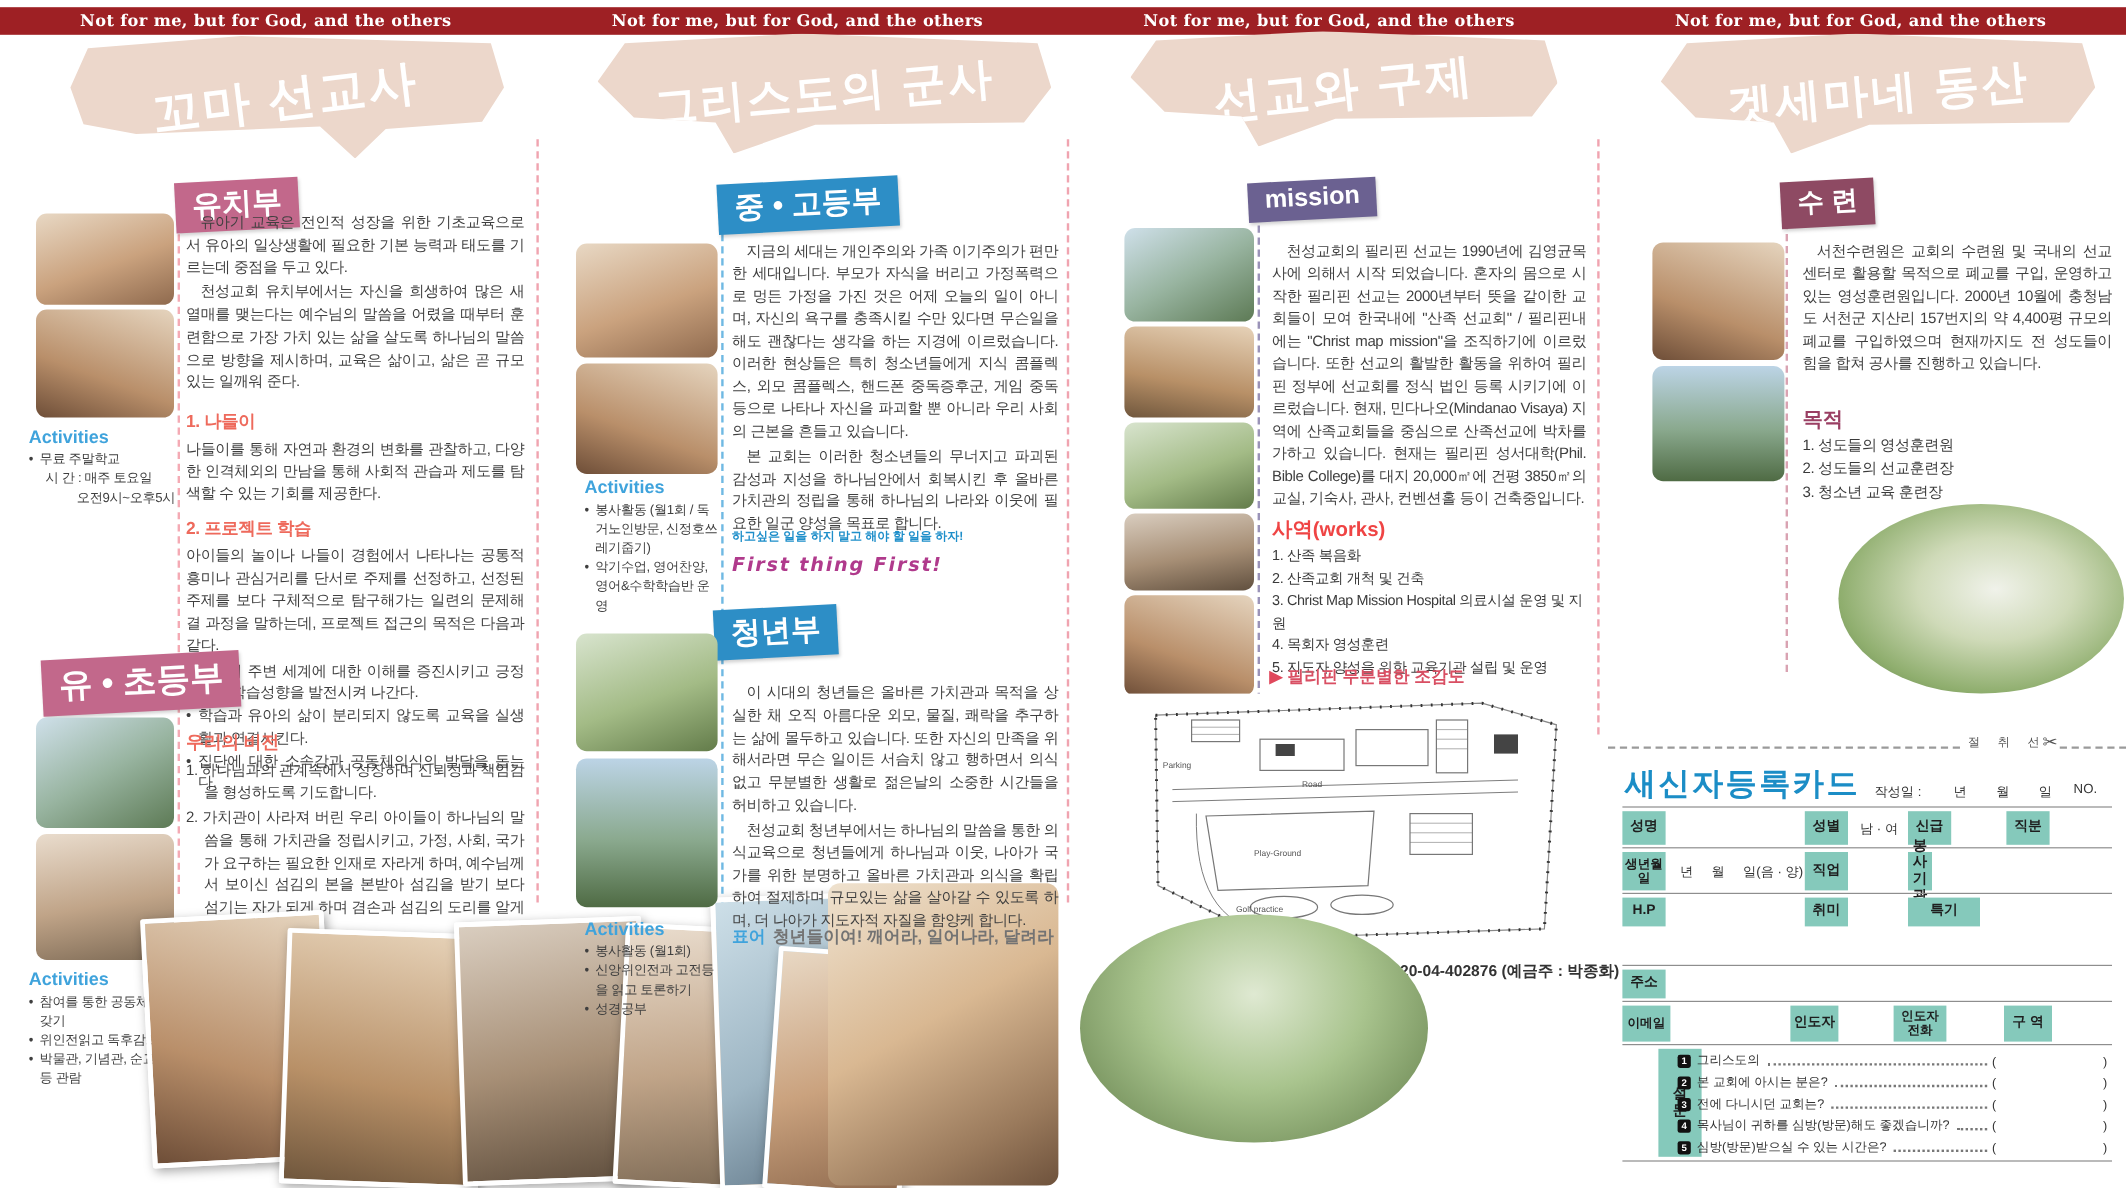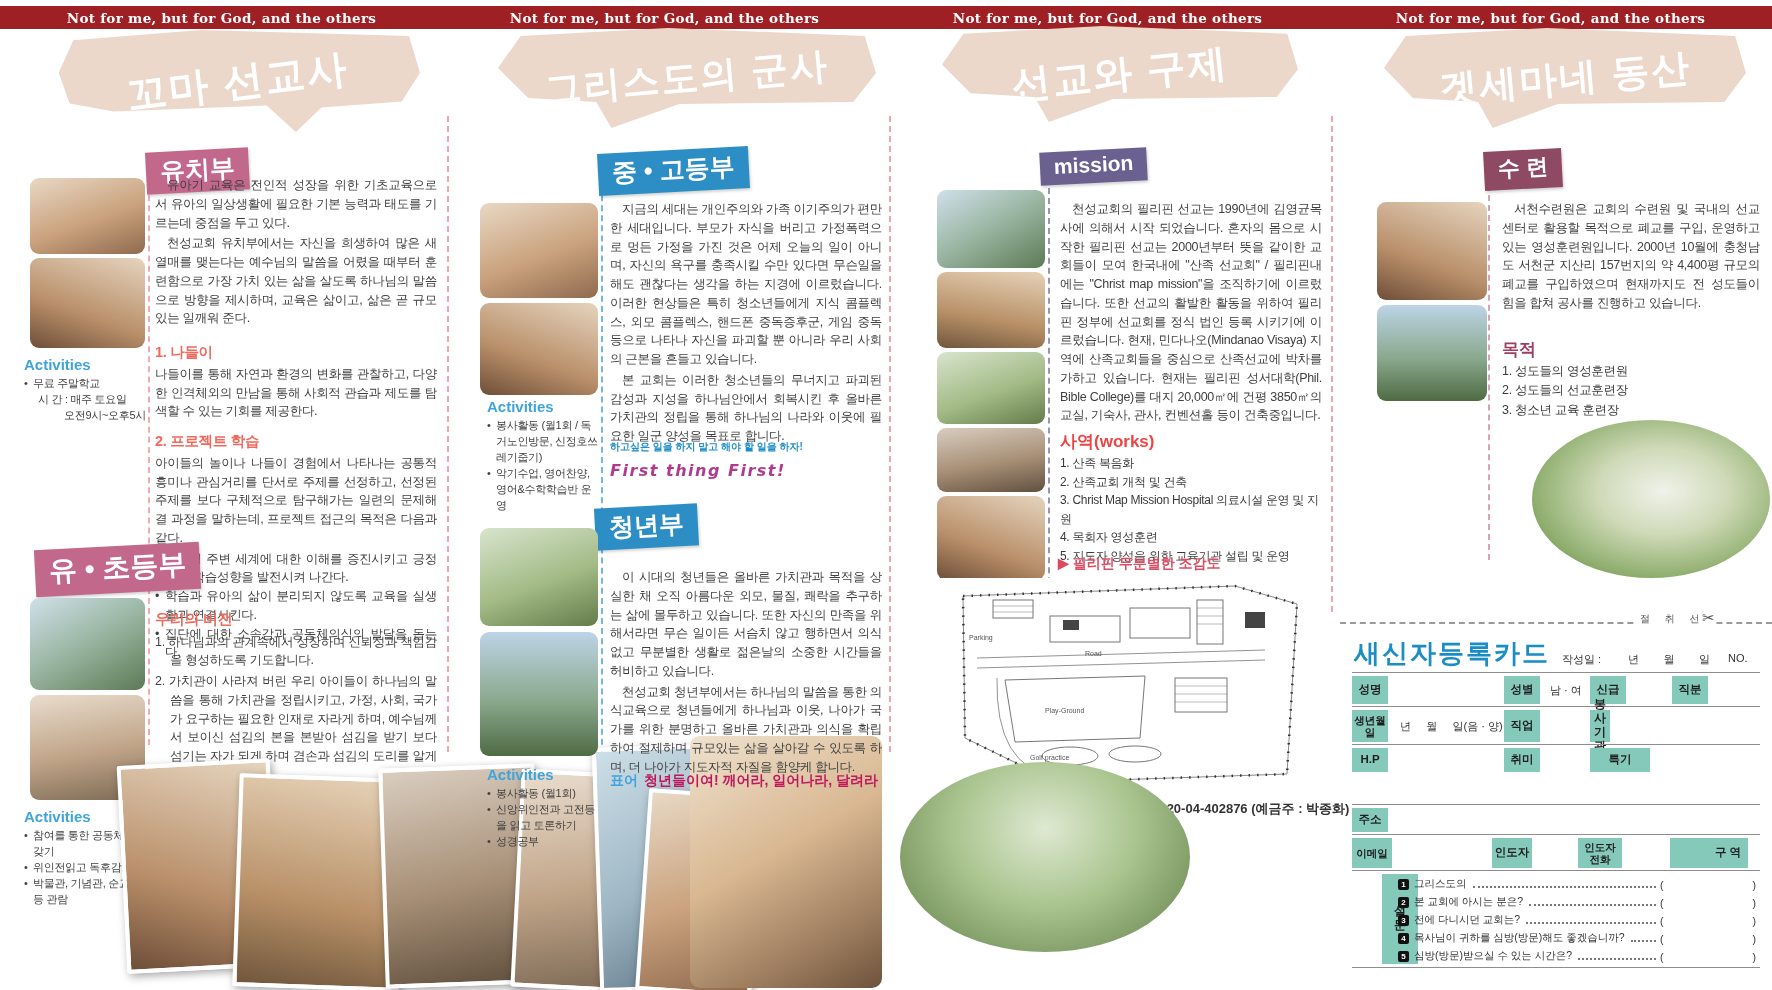--- a/index.html
+++ b/index.html
@@ -192,21 +192,21 @@
   <div class="sec blue" style="left:595px;top:506px;">청년부</div>
 
   <div class="photo g6" style="left:480px;top:528px;width:118px;height:98px;"></div>
   <div class="photo g5" style="left:480px;top:632px;width:118px;height:124px;"></div>
 
   <div class="btxt" style="left:610px;top:568px;width:272px;">
     <p>이 시대의 청년들은 올바른 가치관과 목적을 상실한 채 오직 아름다운 외모, 물질, 쾌락을 추구하는 삶에 몰두하고 있습니다. 또한 자신의 만족을 위해서라면 무슨 일이든 서슴치 않고 행하면서 의식없고 무분별한 생활로 젊은날의 소중한 시간들을 허비하고 있습니다.</p>
     <p>천성교회 청년부에서는 하나님의 말씀을 통한 의식교육으로 청년들에게 하나님과 이웃, 나아가 국가를 위한 분명하고 올바른 가치관과 의식을 확립하여 절제하며 규모있는 삶을 살아갈 수 있도록 하며, 더 나아가 지도자적 자질을 함양케 합니다.</p>
   </div>
   <div class="mission-motto" style="left:610px;top:772px;font-size:14px;">
-    <span style="color:#3fa3dc;margin-right:6px;">표어</span><span style="color:#be185d;">청년들이여! 깨어라, 일어나라, 달려라</span>
+    <span style="color:#3fa3dc;margin-right:6px;">표어</span><span style="color:#737373;">청년들이여! 깨어라, 일어나라, 달려라</span>
   </div>
 
   <div class="acts" style="left:487px;top:766px;width:112px;">
     <h4>Activities</h4>
     <ul>
 
       <li class="b">봉사활동 (월1회)</li>
       <li class="b">신앙위인전과 고전등을 읽고 토론하기</li>
       <li class="b">성경공부</li>
     </ul>
@@ -332,21 +332,21 @@
 
 
     <div class="frow" style="top:196px;height:30px;">
       <span class="flab" style="left:0;width:36px;">주소</span>
     </div>
 
     <div class="frow" style="top:226px;height:36px;">
       <span class="flab" style="left:0;width:40px;font-size:10.5px;">이메일</span>
       <span class="flab" style="left:140px;width:40px;">인도자</span>
       <span class="flab" style="left:226px;width:44px;font-size:10.5px;">인도자 전화</span>
-      <span class="flab" style="left:318px;width:40px;padding-left:38px;">구 역</span>
+      <span class="flab" style="left:318px;width:40px;">구 역</span>
     </div>
 
     <div class="frow last" style="top:262px;height:96px;">
       <span class="flab" style="left:0;width:22px;font-size:12px;padding:0 7px;margin-left:30px;">설문</span>
       <ul class="qlist">
         <li>
           <span>그리스도의</span>
           <span class="leader"></span>
           <span class="par">
               <span>(</span>

